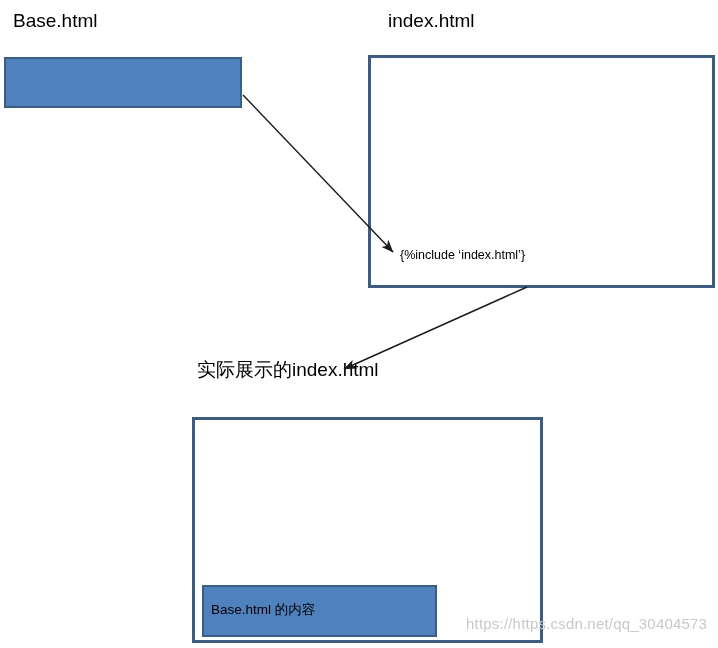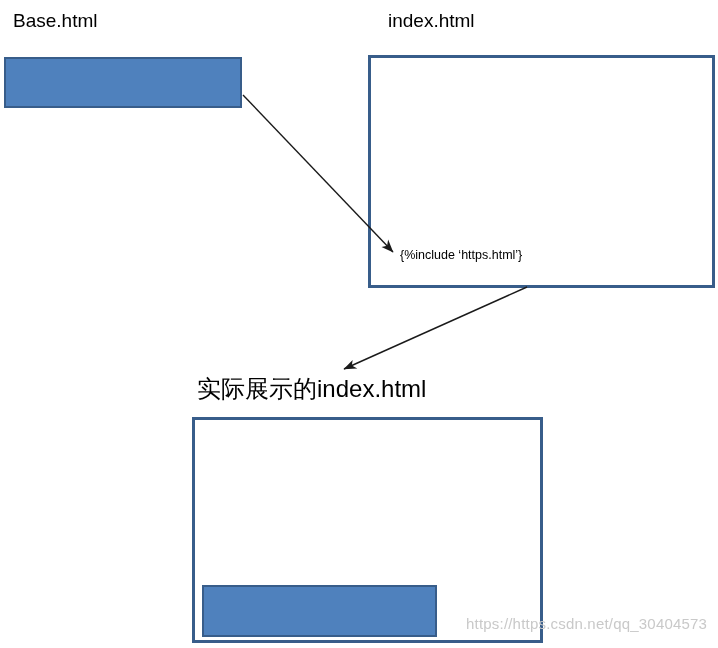--- a/index.html
+++ b/index.html
@@ -22,21 +22,21 @@
   
   .label {
     position: absolute;
     font-size: 19px;
     line-height: 1.1;
     color: #000000;
     white-space: nowrap;
   }
   #label-base-html   { left: 13px;  top: 11px; }
   #label-index-html  { left: 388px; top: 11px; }
-  #label-rendered    { left: 197px; top: 376px; font-size: 24px; }
+  #label-rendered    { left: 197px; top: 360px; font-size: 19px; }
 
   
   .box {
     position: absolute;
     box-sizing: border-box;
   }
   .box-filled {
     background: #4F81BD;
     border: 2px solid #385D8A;
   }
@@ -115,28 +115,29 @@
 <div id="canvas">
 
   <div class="label" id="label-base-html">Base.html</div>
 
   <div class="box box-filled" id="box-base-html"></div>
 
   <div class="label" id="label-index-html">index.html</div>
 
   <div class="box box-outline" id="box-index-html"></div>
 
-  <div id="include-tag">{%include ‘https.html’}</div>
+  <div id="include-tag">{%include ‘index.html’}</div>
 
   <div class="label" id="label-rendered">实际展示的index.html</div>
 
   <div class="box box-outline" id="box-rendered-index"></div>
 
   <div class="box box-filled" id="box-base-content"></div>
 
+  <div id="base-content-text">Base.html 的内容</div>
 
   <svg id="arrows" viewBox="0 0 718 648" width="718" height="648">
     <defs>
       <marker id="arrowhead" markerWidth="11" markerHeight="11" refX="9.2" refY="4.2" orient="auto" markerUnits="strokeWidth">
         <path d="M0.4,0.6 L9.6,4.2 L0.9,7.6 L3.1,4.2 Z" fill="#1a1a1a"></path>
       </marker>
     </defs>
 
     <line x1="243" y1="95" x2="393" y2="252" stroke="#1a1a1a" stroke-width="1.4" marker-end="url(#arrowhead)"></line>
 

